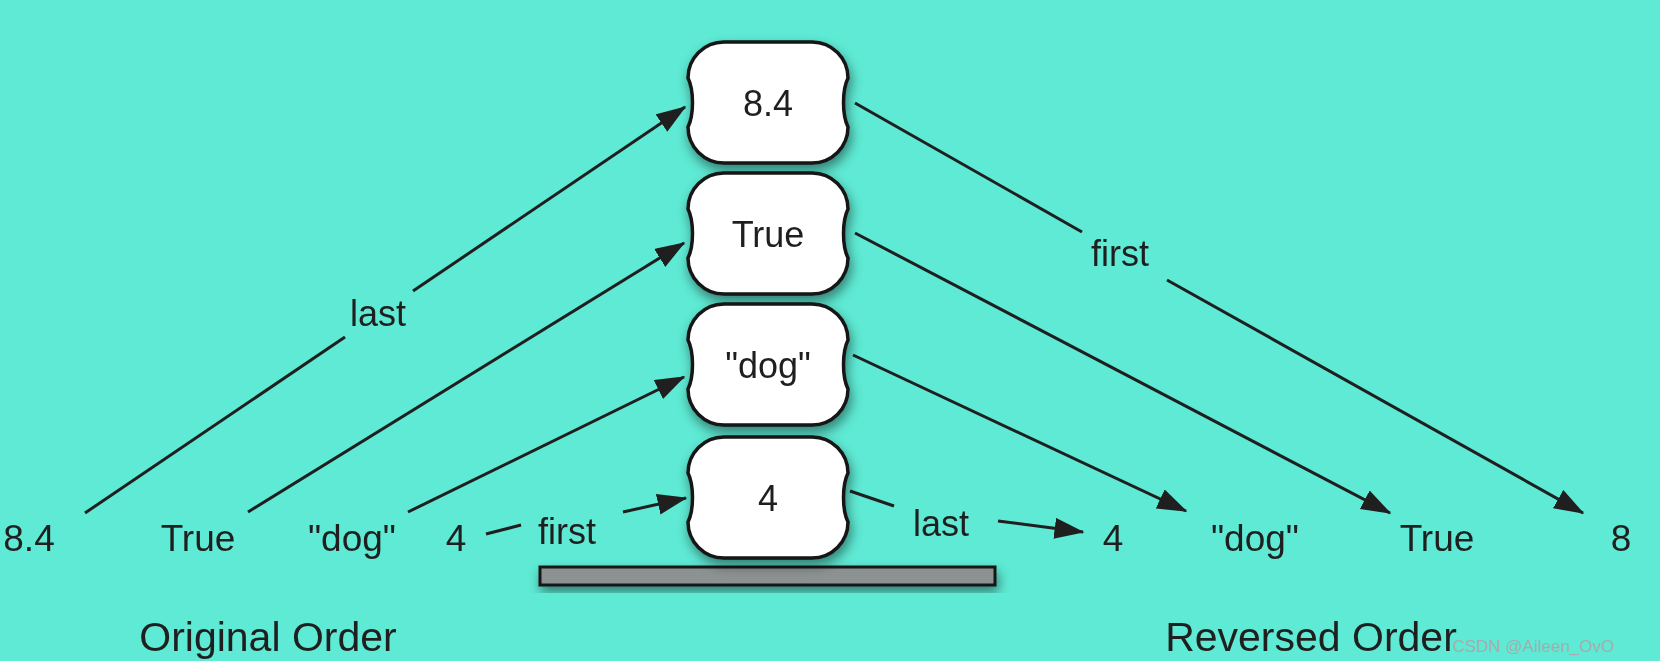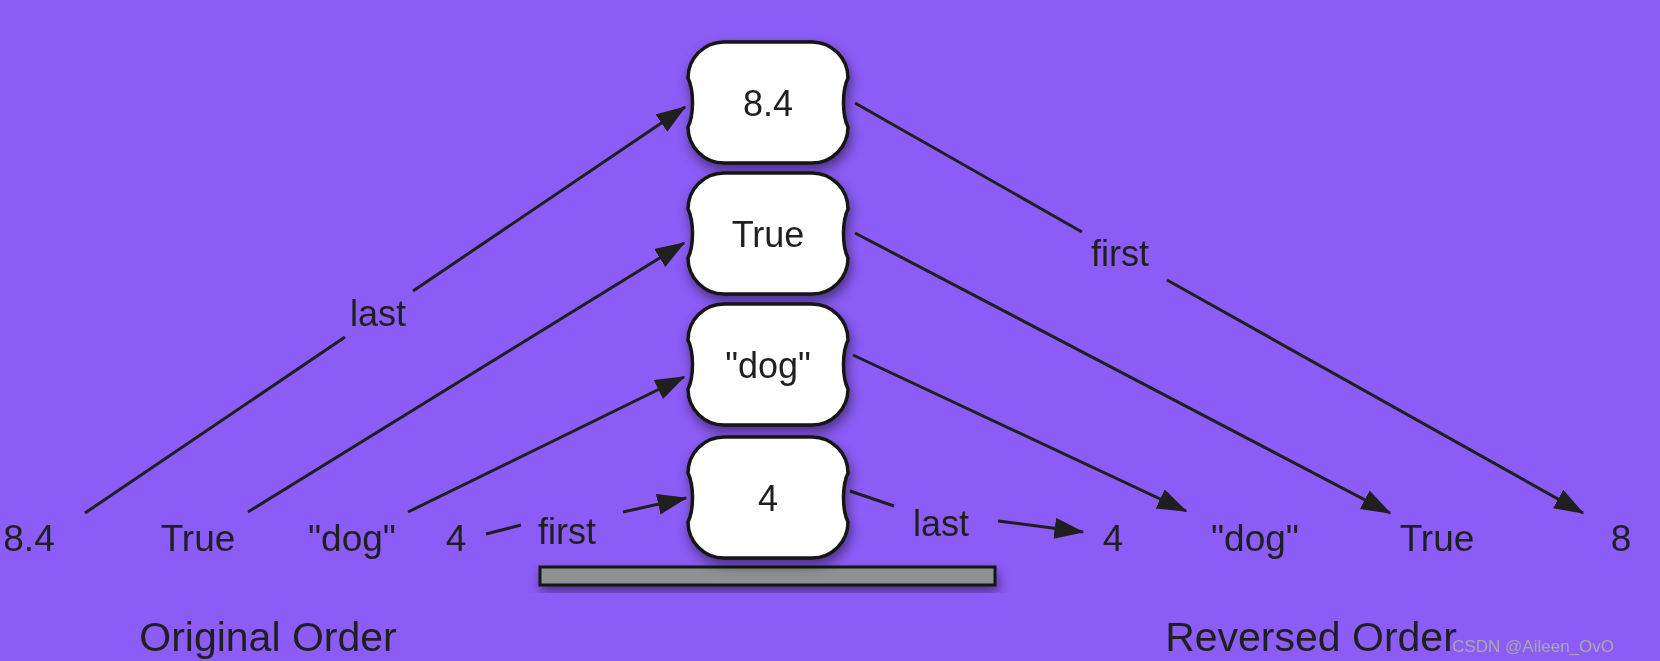--- a/index.html
+++ b/index.html
@@ -1,19 +1,19 @@
 <!DOCTYPE html>
 <html><head>
 <meta charset="utf-8">
 <style>
   html,body{margin:0;padding:0;background:#ffffff;}
   .canvas{
     position:relative;
     width:1660px;height:661px;
-    background:#8b5cf6;
+    background:#5eead4;
     overflow:hidden;
     font-family:"Liberation Sans", sans-serif;
   }
   svg{display:block;}
   .edge{stroke:#1f1f1f;stroke-width:3;fill:none;}
   .boxshape{fill:#ffffff;stroke:#161616;stroke-width:3.5;}
   .baseplate{fill:#8c9191;stroke:#161616;stroke-width:3;}
   .boxlabel{font-size:36px;fill:#1f1f1f;text-anchor:middle;}
   .rowlabel{font-size:37px;fill:#1f1f1f;text-anchor:middle;}
   .edgelabel{font-size:36px;fill:#1f1f1f;text-anchor:middle;}

